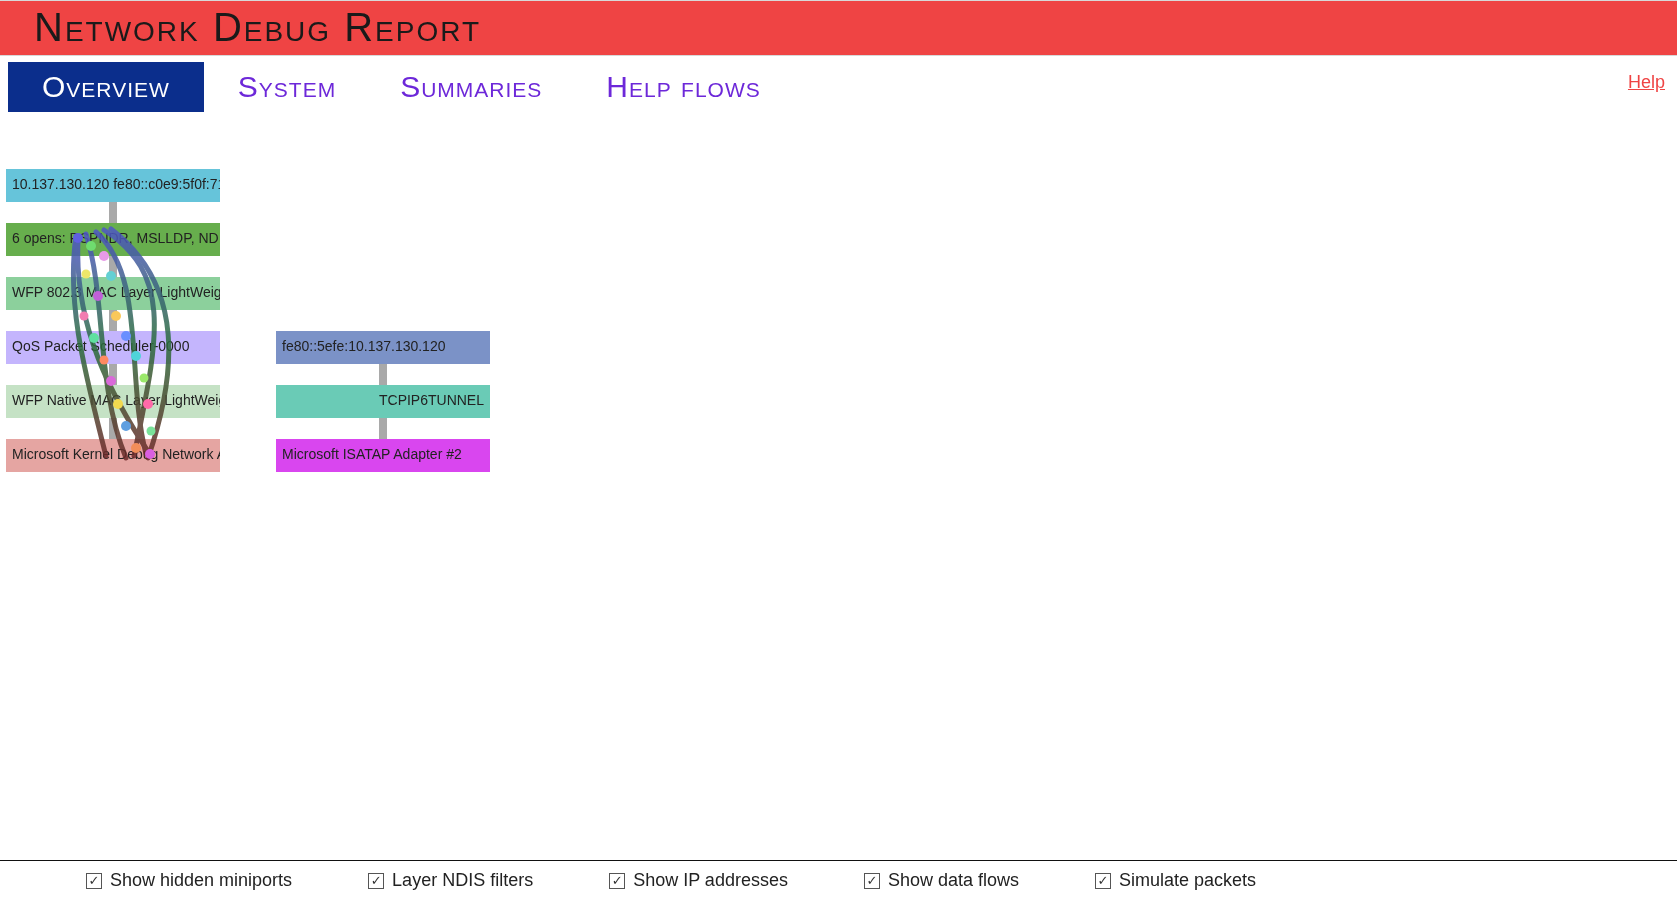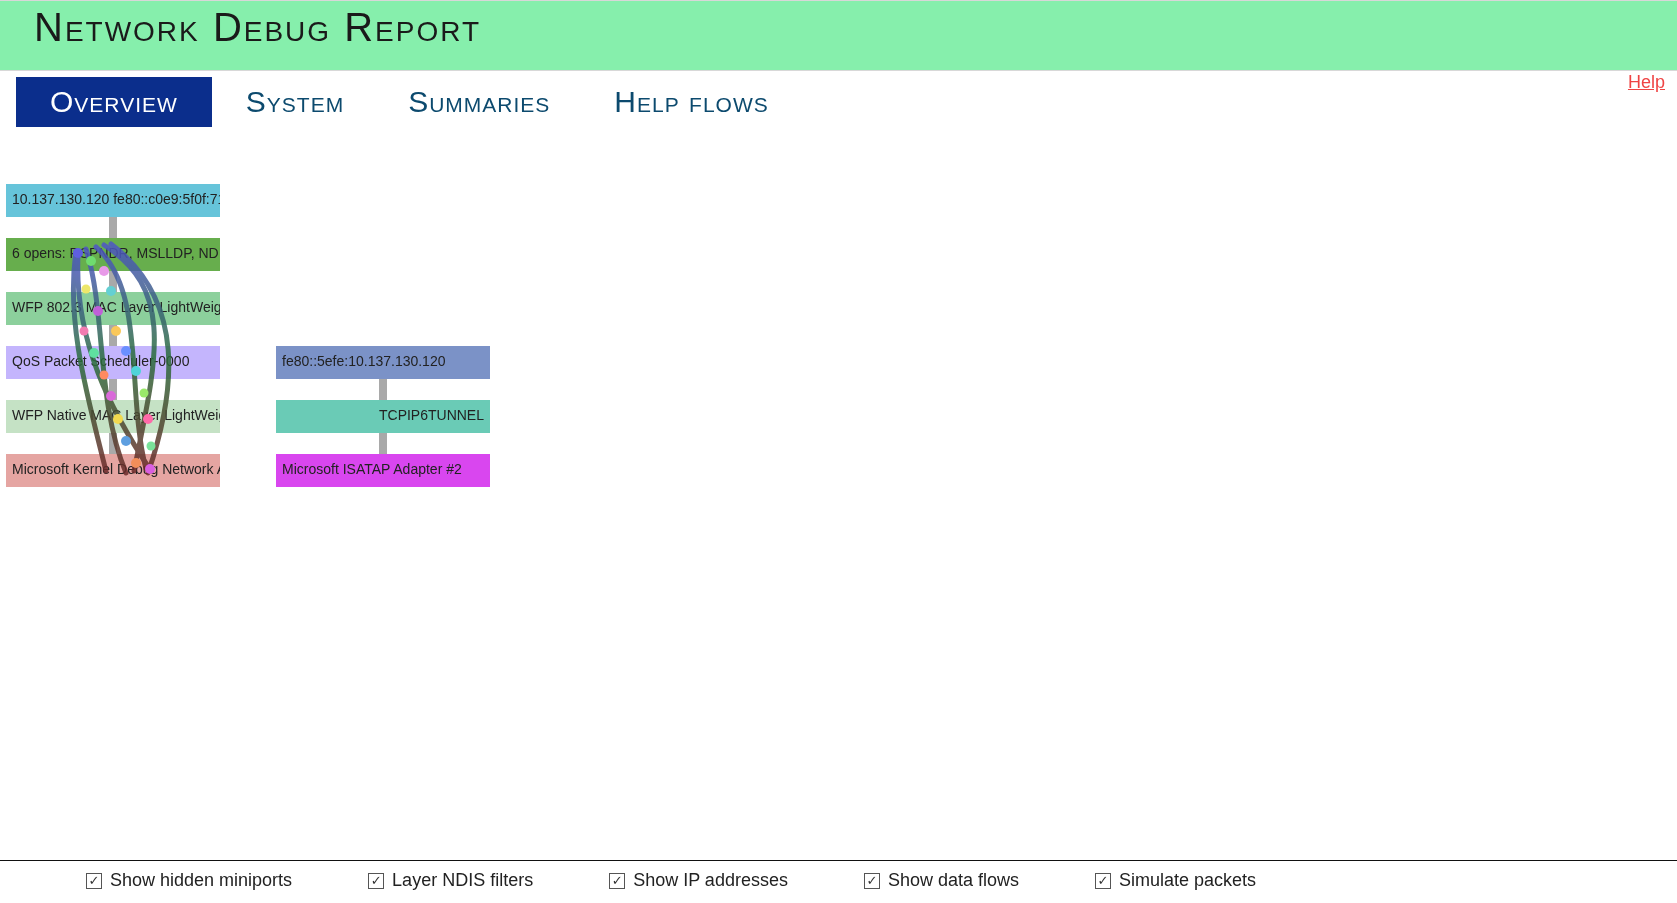--- a/index.html
+++ b/index.html
@@ -11,50 +11,50 @@
     body {
       font-family: "Segoe UI Light", "Segoe UI", Arial, sans-serif;
       background: #ffffff;
       width: 1677px;
       height: 903px;
       overflow: hidden;
       position: relative;
     }
 
     .header-band {
-      background: #86efac;
+      background: #ef4444;
       border-top: 1px solid #d8d8d8;
       border-bottom: 1px solid #d8d8d8;
-      padding: 2px 0 19px 0;
+      padding: 2px 0 4px 0;
     }
 
     .page-title {
       font-size: 40px;
       font-weight: 300;
       font-variant: small-caps;
       letter-spacing: 2px;
       color: #1a1a1a;
       padding: 0 0 0 34px;
       line-height: 1.2;
     }
 
     .tab-bar {
       display: flex;
       align-items: flex-end;
-      padding: 0 0 0 16px;
+      padding: 0 0 0 8px;
       position: relative;
       height: 56px;
     }
 
     .tab {
       font-size: 30px;
       font-weight: 300;
       font-variant: small-caps;
       letter-spacing: 1px;
-      color: #0c4a6e;
+      color: #6d28d9;
       padding: 8px 30px 8px 30px;
       cursor: pointer;
       margin-right: 4px;
       white-space: nowrap;
     }
 
     .tab:first-child {
       margin-left: 0;
       padding-left: 34px;
       padding-right: 34px;

